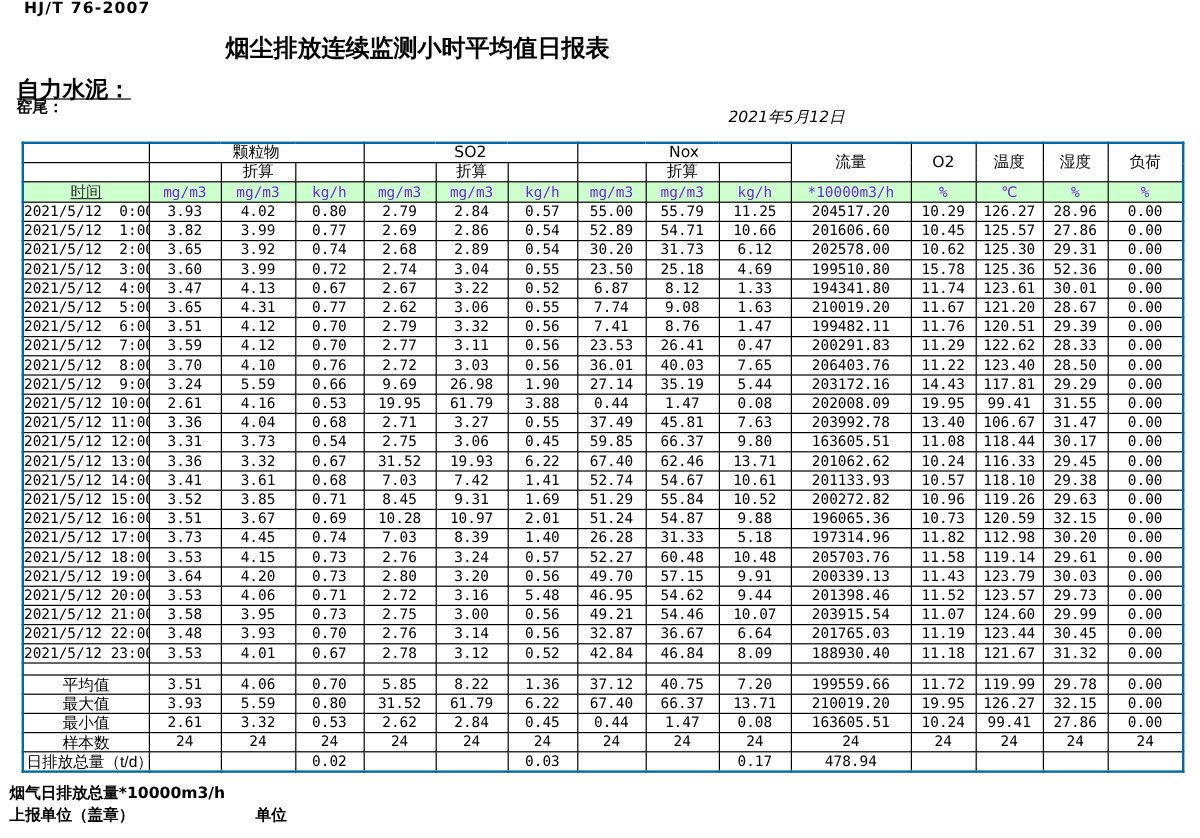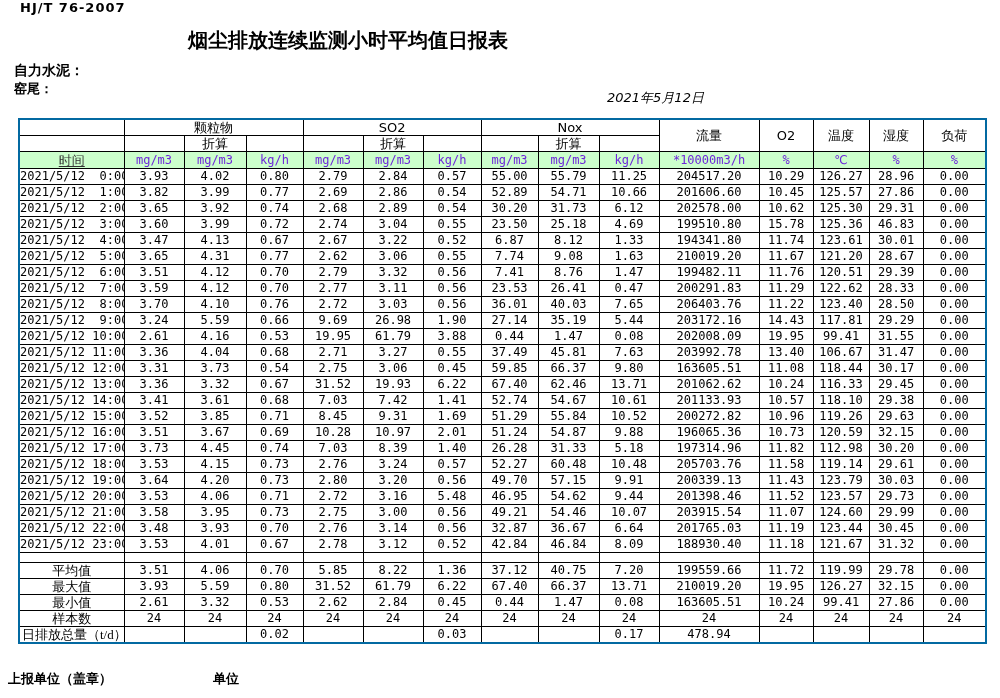--- a/index.html
+++ b/index.html
@@ -1,32 +1,32 @@
 <!DOCTYPE html>
 <html><head>
 <meta charset="utf-8">
 <style>
   html,body{margin:0;padding:0;background:#fff;}
   .page{position:relative;width:1000px;height:698px;background:#ffffff;overflow:hidden;
         font-family:"DejaVu Sans",sans-serif;color:#000;}
   .std{position:absolute;left:20px;top:0;font-size:13px;font-weight:bold;letter-spacing:1px;}
   .title{position:absolute;left:0;top:27px;width:696px;text-align:center;font-size:20px;font-weight:bold;}
-  .company{position:absolute;left:14px;top:62px;font-size:14px;font-weight:bold;}
+  .company{position:absolute;left:14px;top:62px;font-size:19px;font-weight:bold;text-decoration:underline;}
   .location{position:absolute;left:14px;top:80px;font-size:13px;font-weight:bold;}
   .date{position:absolute;left:607px;top:89px;font-size:13px;font-style:italic;}
   table.report{position:absolute;left:18px;top:118px;border-collapse:collapse;table-layout:fixed;
         width:967px;border:2px solid #0369a1;}
   table.report td{border:1px solid #000;height:15px;line-height:15px;padding:0;margin:0;
         text-align:center;vertical-align:middle;overflow:hidden;white-space:pre;
         font-family:"DejaVu Sans Mono","DejaVu Sans",monospace;font-size:12px;}
   tr.h1 td, tr.h2 td{font-family:"DejaVu Sans",sans-serif;font-size:13px;}
   tr.units td{background:#ccffcc;color:#6d28d9;height:16px;font-size:12px;}
   tr.units td:first-child{font-family:"DejaVu Sans",sans-serif;font-size:13px;color:#333;text-decoration:underline;}
   tr.spacer td{height:9px;line-height:9px;}
-  tr[data-name="summary-row"] td:first-child{font-family:Liberation Serif, serif;font-size:13px;}
+  tr[data-name="summary-row"] td:first-child{font-family:Liberation Sans, sans-serif;font-size:13px;}
   tr.last td:first-child{text-align:left;padding-left:2px;}
   .note1{position:absolute;left:8px;top:652px;font-size:13px;font-weight:bold;}
   .note2{position:absolute;left:8px;top:670px;font-size:13px;font-weight:bold;}
   .note3{position:absolute;left:213px;top:670px;font-size:13px;font-weight:bold;}
 </style>
 </head>
 <body>
 
 <div class="page" data-name="report-page">
   <div class="std" data-name="standard-code">HJ/T  76-2007</div>
@@ -154,21 +154,21 @@
           <td data-name="value-cell">0.72</td>
           <td data-name="value-cell">2.74</td>
           <td data-name="value-cell">3.04</td>
           <td data-name="value-cell">0.55</td>
           <td data-name="value-cell">23.50</td>
           <td data-name="value-cell">25.18</td>
           <td data-name="value-cell">4.69</td>
           <td data-name="value-cell">199510.80</td>
           <td data-name="value-cell">15.78</td>
           <td data-name="value-cell">125.36</td>
-          <td data-name="value-cell">46.83</td>
+          <td data-name="value-cell">52.36</td>
           <td data-name="value-cell">0.00</td>
         </tr>
         <tr data-name="data-row">
           <td data-name="time-cell">2021/5/12  4:00</td>
           <td data-name="value-cell">3.47</td>
           <td data-name="value-cell">4.13</td>
           <td data-name="value-cell">0.67</td>
           <td data-name="value-cell">2.67</td>
           <td data-name="value-cell">3.22</td>
           <td data-name="value-cell">0.52</td>
@@ -602,15 +602,16 @@
           <td data-name="value-cell">0.17</td>
           <td data-name="value-cell">478.94</td>
           <td data-name="value-cell"></td>
           <td data-name="value-cell"></td>
           <td data-name="value-cell"></td>
           <td data-name="value-cell"></td>
         </tr>
       </tbody>
   </table>
 
+  <div class="note1" data-name="flow-total-note">烟气日排放总量*10000m3/h</div>
   <div class="note2" data-name="report-unit-note">上报单位（盖章）</div>
   <div class="note3" data-name="unit-note">单位</div>
 </div>
 
 </body></html>

